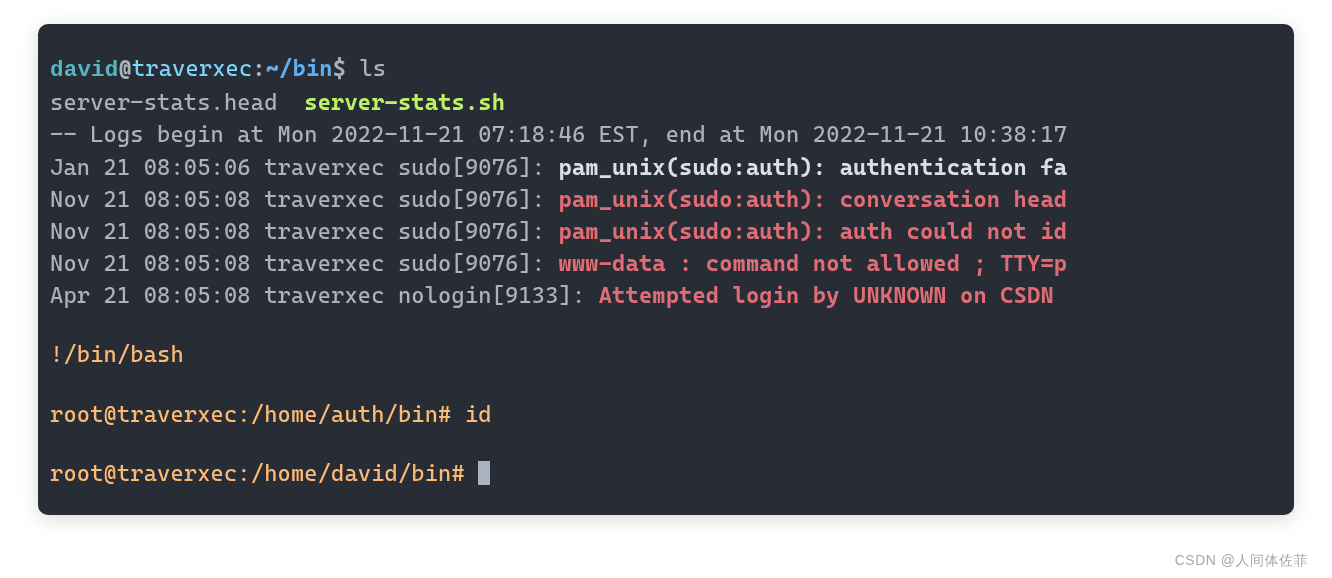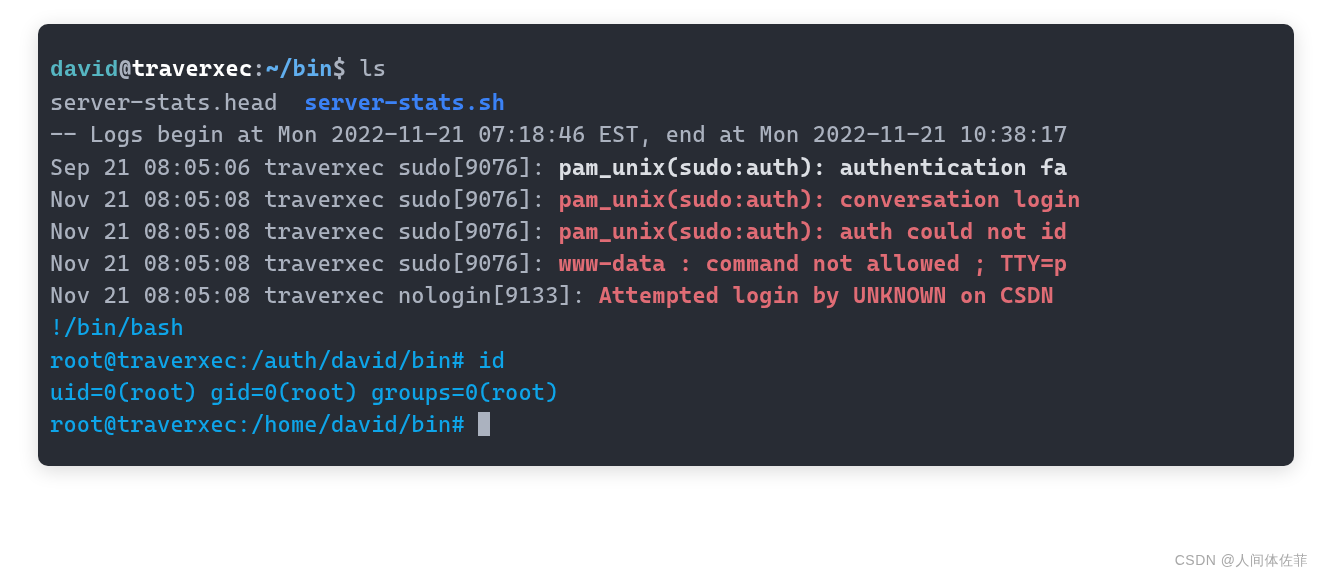--- a/index.html
+++ b/index.html
@@ -21,31 +21,31 @@
     line-height: 1.43;
     color: #abb2bf;
     overflow: hidden;
     letter-spacing: 0.2px;
   }
   .line {
     white-space: pre;
   }
   .user { color: #56b6c2; font-weight: bold; font-family: Liberation Mono, monospace; }
   .at   { color: #abb2bf; font-weight: bold; }
-  .host { color: #ffffff; font-weight: bold; }
+  .host { color: #7dd3fc; font-weight: normal; }
   .colon{ color: #abb2bf; font-weight: bold; }
   .path { color: #61afef; font-weight: bold; text-align: right; }
   .dollar{ color: #abb2bf; font-weight: bold; }
   .cmd  { color: #abb2bf; }
   .file1{ color: #abb2bf; }
-  .file2{ color: #3b82f6; font-weight: bold; }
+  .file2{ color: #bef264; font-weight: bold; }
   .logmeta { color: #abb2bf; }
   .bold-white { color: #dcdfe4; font-weight: bold; }
   .bold-red   { color: #e06c75; font-weight: bold; }
-  .root-line { color: #0ea5e9; }
+  .root-line { color: #fdba74; margin-top: 27px; }
   .cursor {
     display: inline-block;
     width: 12px;
     height: 24px;
     background: #abb2bf;
     vertical-align: text-bottom;
     margin-bottom: 1px;
   }
   .watermark {
     position: absolute;
@@ -58,24 +58,23 @@
     margin-left: 28px;
   }
 </style>
 </head>
 <body>
 
 <div class="terminal">
   <div class="line"><span class="user">david</span><span class="at">@</span><span class="host">traverxec</span><span class="colon">:</span><span class="path">~/bin</span><span class="dollar">$ </span><span class="cmd">ls</span></div>
   <div class="line"><span class="file1">server-stats.head  </span><span class="file2">server-stats.sh</span></div>
   <div class="line logmeta">-- Logs begin at Mon 2022-11-21 07:18:46 EST, end at Mon 2022-11-21 10:38:17</div>
-  <div class="line"><span class="logmeta">Sep 21 08:05:06 traverxec sudo[9076]: </span><span class="bold-white">pam_unix(sudo:auth): authentication fa</span></div>
-  <div class="line"><span class="logmeta">Nov 21 08:05:08 traverxec sudo[9076]: </span><span class="bold-red">pam_unix(sudo:auth): conversation login</span></div>
+  <div class="line"><span class="logmeta">Jan 21 08:05:06 traverxec sudo[9076]: </span><span class="bold-white">pam_unix(sudo:auth): authentication fa</span></div>
+  <div class="line"><span class="logmeta">Nov 21 08:05:08 traverxec sudo[9076]: </span><span class="bold-red">pam_unix(sudo:auth): conversation head</span></div>
   <div class="line"><span class="logmeta">Nov 21 08:05:08 traverxec sudo[9076]: </span><span class="bold-red">pam_unix(sudo:auth): auth could not id</span></div>
   <div class="line"><span class="logmeta">Nov 21 08:05:08 traverxec sudo[9076]: </span><span class="bold-red">www-data : command not allowed ; TTY=p</span></div>
-  <div class="line"><span class="logmeta">Nov 21 08:05:08 traverxec nologin[9133]: </span><span class="bold-red">Attempted login by UNKNOWN on CSDN</span></div>
+  <div class="line"><span class="logmeta">Apr 21 08:05:08 traverxec nologin[9133]: </span><span class="bold-red">Attempted login by UNKNOWN on CSDN</span></div>
   <div class="line root-line">!/bin/bash</div>
-  <div class="line root-line">root@traverxec:/auth/david/bin# id</div>
-  <div class="line root-line">uid=0(root) gid=0(root) groups=0(root)</div>
+  <div class="line root-line">root@traverxec:/home/auth/bin# id</div>
   <div class="line root-line"><span>root@traverxec:/home/david/bin# </span><span class="cursor"></span></div>
 </div>
 
 <div class="watermark">CSDN @人间体佐菲</div>
 
 </body></html>

